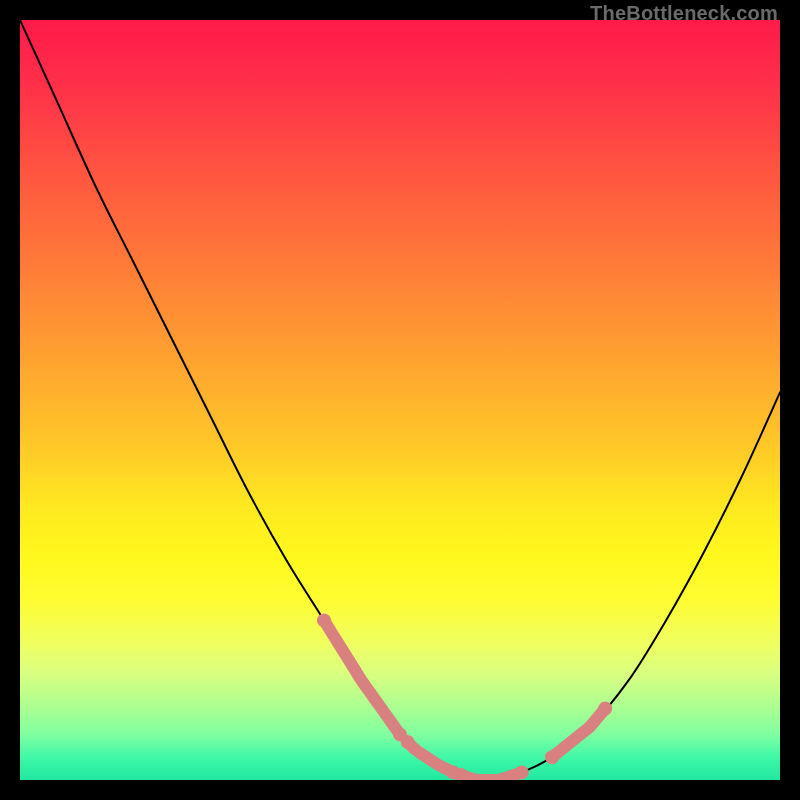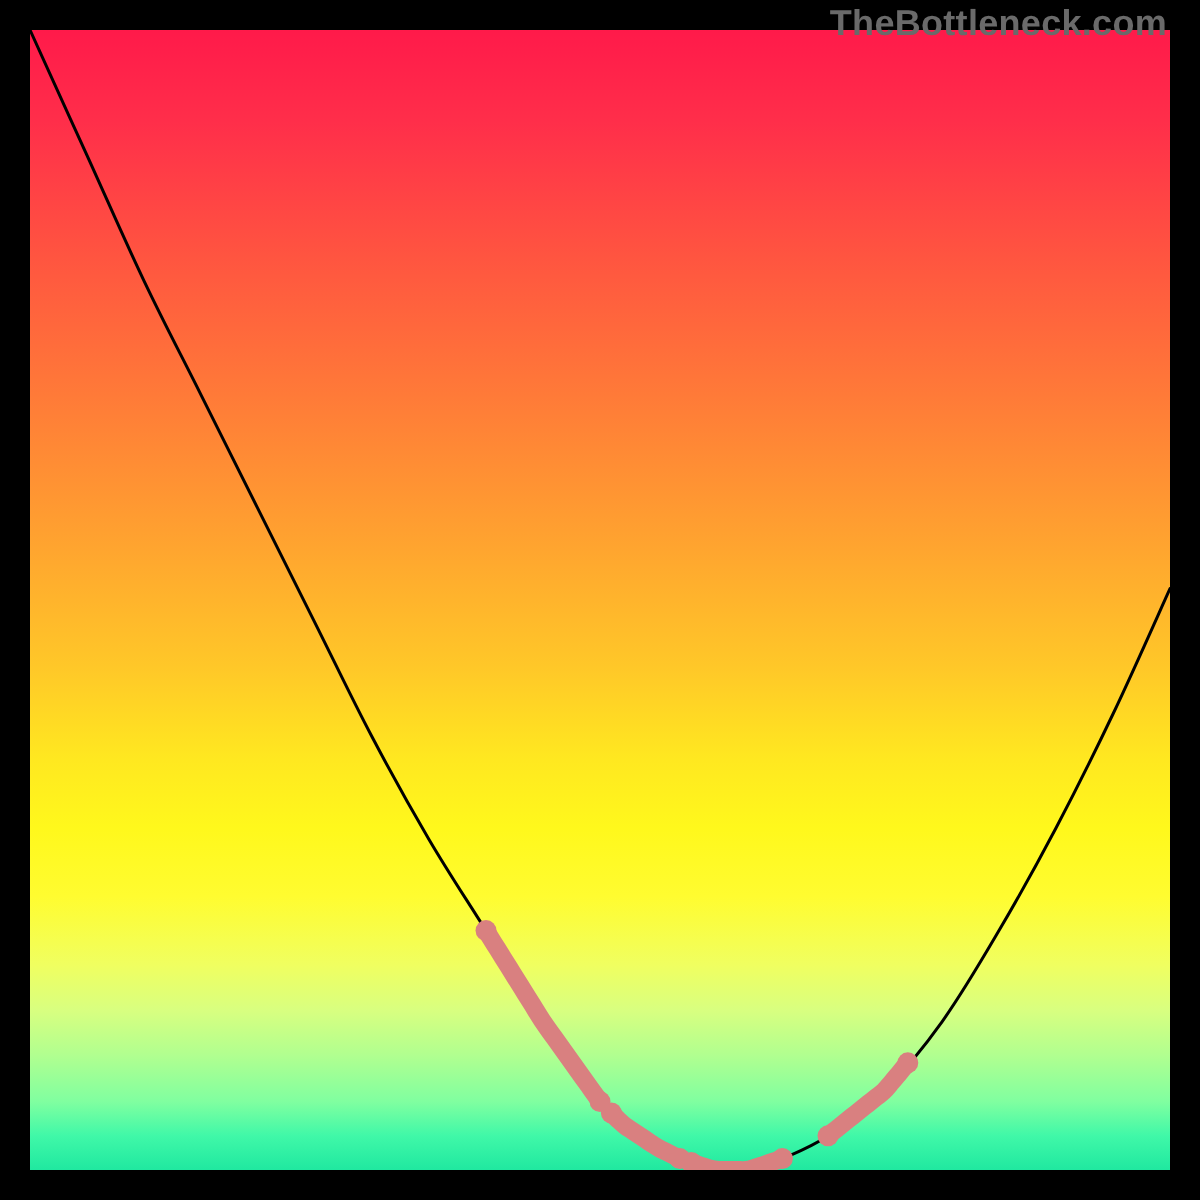--- a/index.html
+++ b/index.html
@@ -32,21 +32,21 @@
       #80ffa0 94%,
       #40f8a8 97%,
       #20e8a0 100%
     );
   }
   .watermark {
     position: absolute;
     top: 2px;
     right: 22px;
     font-family: Arial, Helvetica, sans-serif;
-    font-size: 24px;
+    font-size: 20px;
     font-weight: 600;
     color: #6a6a6a;
     letter-spacing: 0.2px;
   }
   svg.curve {
     position: absolute;
     left: 0;
     top: 0;
     width: 760px;
     height: 760px;

